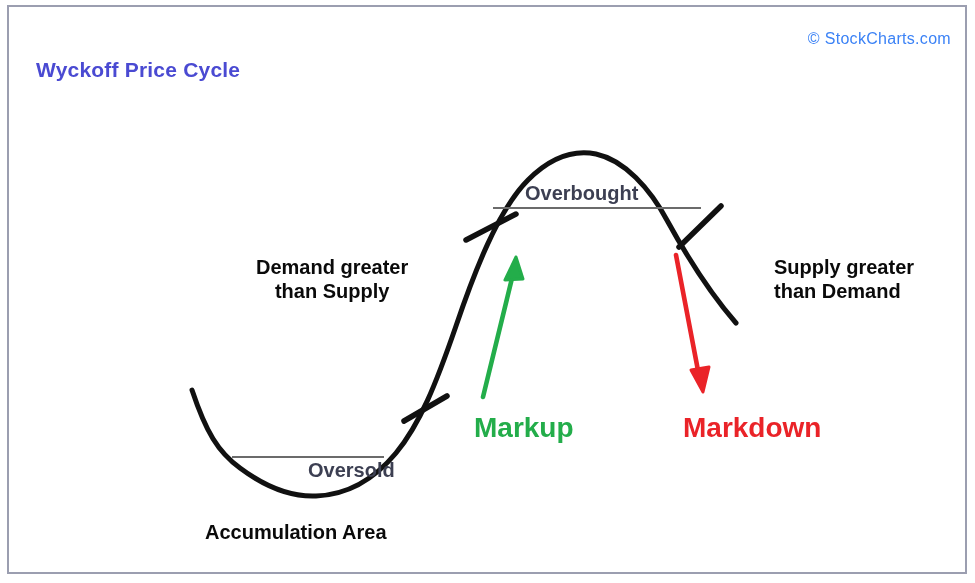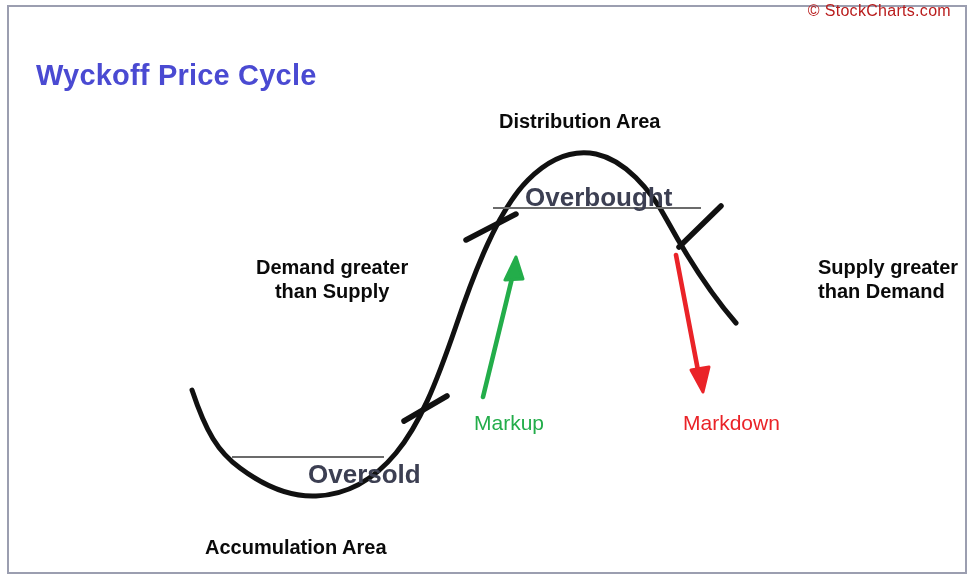--- a/index.html
+++ b/index.html
@@ -34,74 +34,73 @@
     width: 975px;
     height: 583px;
   }
   .txt {
     position: absolute;
     white-space: pre;
     line-height: 1.18;
   }
   #watermark {
     right: 24px;
-    top: 2px;
+    top: 30px;
     font-size: 16px;
-    color: #b91c1c;
+    color: #3b82f6;
     letter-spacing: 0.3px;
     text-align: right;
   }
   #page-title {
     left: 36px;
     top: 58px;
-    font-size: 29px;
+    font-size: 21px;
     font-weight: bold;
     color: #4a4ad2;
     letter-spacing: 0.2px;
   }
   .label-bold-black {
     font-size: 20px;
     font-weight: bold;
     color: #0a0a0a;
   }
   .label-zone {
-    font-size: 26px;
+    font-size: 20px;
     font-weight: bold;
     color: #3c3f52;
   }
   #distribution-area-label {
     left: 499px;
     top: 110px;
   }
   #accumulation-area-label {
     left: 205px;
-    top: 536px;
+    top: 521px;
   }
   #demand-label {
     left: 256px;
     top: 256px;
     text-align: center;
   }
   #supply-label {
     left: 774px;
     top: 256px;
-    margin-left: 44px;
   }
   #overbought-label {
     left: 525px;
     top: 182px;
   }
   #oversold-label {
     left: 268px;
     top: 459px;
     margin-left: 40px;
   }
   .arrow-label {
-    font-size: 21px;
-    font-weight: normal;
+    font-size: 28px;
+    font-weight: bold;
   }
   #markup-label {
     left: 474px;
     top: 411px;
     color: #23ad4a;
   }
   #markdown-label {
     left: 655px;
     top: 411px;
     color: #ea2328;
@@ -145,21 +144,20 @@
     <g>
       <line x1="676" y1="255" x2="700" y2="381" stroke="#ea2328" stroke-width="4.6" stroke-linecap="round"></line>
       <path d="M 703,392 L 691,370 L 709,367 Z" fill="#ea2328" stroke="#ea2328" stroke-width="3" stroke-linejoin="round"></path>
     </g>
   </svg>
 
   <div class="txt" id="watermark">© StockCharts.com</div>
 
   <div class="txt" id="page-title">Wyckoff Price Cycle</div>
 
-  <div class="txt label-bold-black" id="distribution-area-label">Distribution Area</div>
 
   <div class="txt label-bold-black" id="accumulation-area-label">Accumulation Area</div>
 
   <div class="txt label-bold-black" id="demand-label">Demand greater
 than Supply</div>
 
   <div class="txt label-bold-black" id="supply-label">Supply greater
 than Demand</div>
 
   <div class="txt label-zone" id="overbought-label">Overbought</div>

